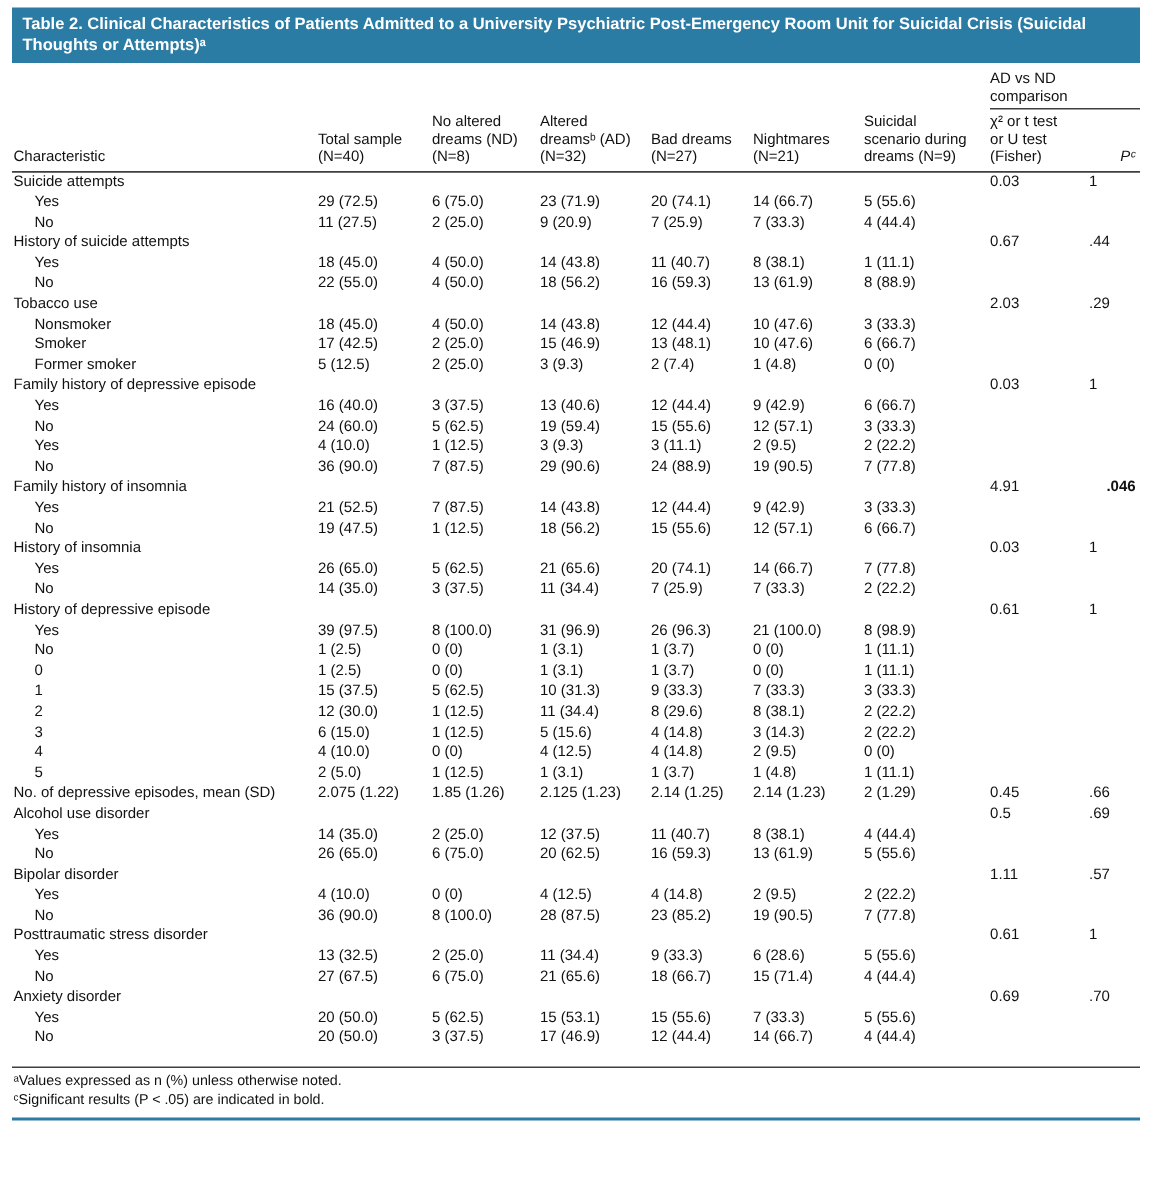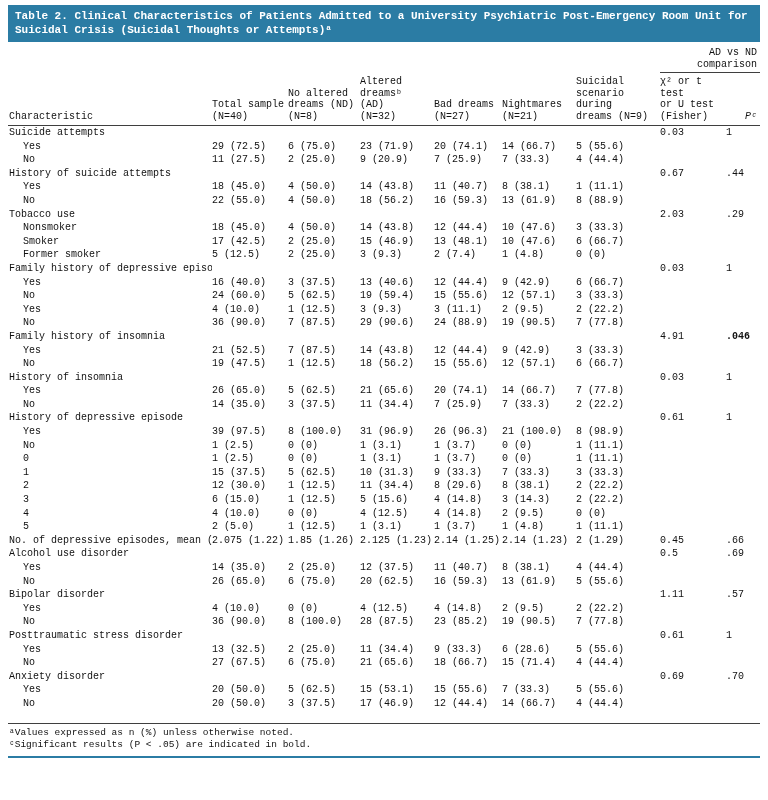--- a/index.html
+++ b/index.html
@@ -1,40 +1,40 @@
 <!DOCTYPE html>
 <html style="--accent: #2b7ca4;"><head>
 <meta charset="utf-8">
 <style>
   :root { --accent: #2b7ca4; --rule: #3f3f3f; --ink: #111; }
   * { box-sizing: border-box; }
   html, body { margin: 0; padding: 0; background: #f4f4f4; }
   body { font-family: "Liberation Sans", "DejaVu Sans", sans-serif; color: var(--ink); }
   .page {
     width: 768px; height: 800px; margin: 0 auto; background: #fff;
-    padding: 5px 8px 0 8px; overflow: hidden; font-family: Liberation Mono, monospace;
+    padding: 5px 8px 0 8px; overflow: hidden;
   }
   .title {
     background: var(--accent); color: #fff; font-weight: bold;
     font-size: 11px; line-height: 14px; padding: 4px 7px 5px 7px;
   }
   table {
     border-collapse: collapse; table-layout: fixed; width: 752px;
     font-size: 10px; margin-top: 0;
   }
   td { padding: 0 3px 0 0; overflow: hidden; }
   thead td { vertical-align: bottom; white-space: pre-line; line-height: 11.5px; }
-  tr.span-row td { padding-top: 5px; padding-bottom: 2px; text-align: right; }
+  tr.span-row td { padding-top: 5px; padding-bottom: 2px; }
   .span-head { border-bottom: 1px solid var(--rule); }
   tr.cols td { border-bottom: 1px solid var(--rule); padding-top: 3px; padding-bottom: 3px; }
   .p-head { font-style: italic; text-align: right; }
   tbody td { line-height: 13.6px; white-space: nowrap; vertical-align: top; }
   td.char { padding-left: 1px; }
   td.indent { padding-left: 15px; }
-  .bold { font-weight: bold; }
+  .bold { font-weight: bold; text-align: right; }
   .footnotes {
     width: 752px; font-size: 9.5px; line-height: 12.8px;
     border-top: 1px solid var(--rule); border-bottom: 2px solid var(--accent);
     padding: 3px 0 4px 1px; margin-top: 12px;
   }
 </style>
 </head>
 <body>
 
 <div class="page">

